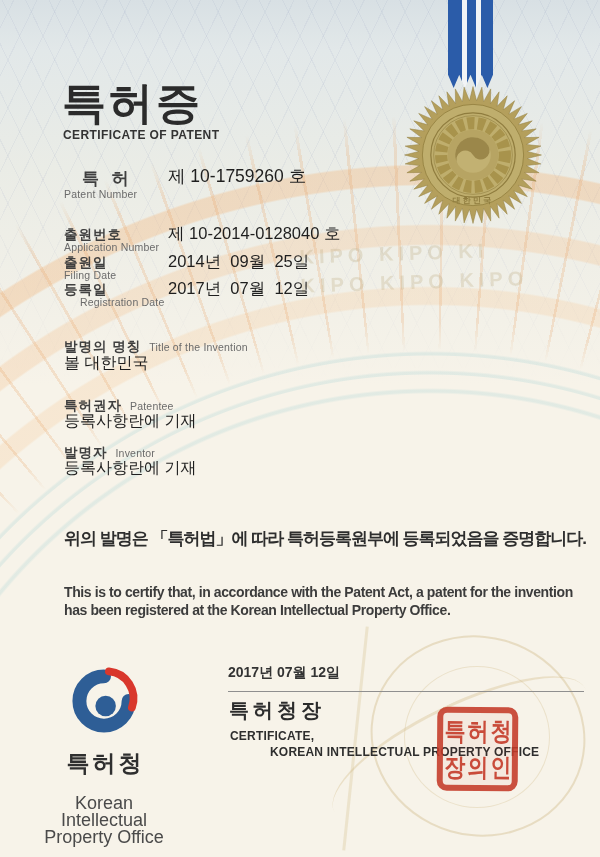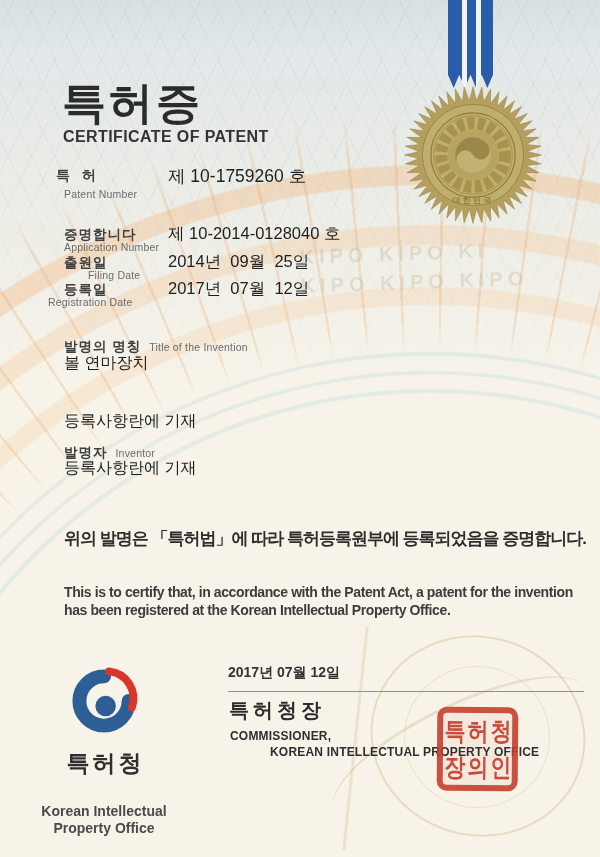--- a/index.html
+++ b/index.html
@@ -47,21 +47,21 @@
   .ribbon{position:absolute;left:448px;top:0;width:45px;height:88px;z-index:2;
     background:linear-gradient(90deg,
       #2b5ca9 0%,#2b5ca9 31%,#f2f4f6 31%,#f2f4f6 42%,
       #2b5ca9 42%,#2b5ca9 62%,#f2f4f6 62%,#f2f4f6 73%,
       #2b5ca9 73%,#2b5ca9 100%);
     clip-path:polygon(0 0,100% 0,100% 85%,87.5% 100%,75% 85%,62.5% 100%,50% 85%,37.5% 100%,25% 85%,12.5% 100%,0 85%);}
   .medal{position:absolute;left:398px;top:80px;width:150px;height:150px;z-index:3;}
   
   .abs{position:absolute;}
   .title-ko{left:62px;top:74px;font-size:44px;font-weight:700;color:#2b2b2b;letter-spacing:3px;}
-  .title-en{left:63px;top:128px;font-size:16px;font-weight:700;color:#333;letter-spacing:.4px;}
+  .title-en{left:63px;top:128px;font-size:12px;font-weight:700;color:#333;letter-spacing:.4px;}
   .label-ko{font-size:13.5px;font-weight:700;color:#3f3f3f;letter-spacing:1px;}
   .label-en{font-size:10.5px;color:#6b6b6b;letter-spacing:.2px;}
   .value{font-size:16.5px;font-weight:400;color:#1e1e1e;white-space:pre;}
   .inline-en{font-size:10.5px;color:#6b6b6b;font-weight:400;letter-spacing:.2px;margin-left:8px;}
   .stmt-ko{left:64px;top:527px;font-size:17px;font-weight:700;color:#2d2d2d;letter-spacing:-1px;white-space:nowrap;}
   .stmt-en{left:64px;top:556px;font-size:14px;font-weight:700;color:#3c3c3c;line-height:17.5px;letter-spacing:-.4px;white-space:nowrap;margin-top:28px;}
   .issue-date{left:228px;top:664px;font-size:14px;font-weight:600;color:#333;white-space:pre;}
   .divider{left:228px;top:691px;width:356px;height:1px;background:#8f8f8f;}
   .comm-ko{left:229px;top:697px;font-size:20px;font-weight:700;color:#2c2c2c;letter-spacing:4px;}
   .comm-en1{left:230px;top:729px;font-size:12px;font-weight:700;color:#2e2e2e;letter-spacing:.2px;}
@@ -70,21 +70,21 @@
   .seal{left:437px;top:707px;width:81px;height:84px;z-index:6;
     border:6px solid rgba(196,58,40,.88);border-radius:10px;
     background:rgba(200,60,40,.05);box-sizing:border-box;
     display:grid;grid-template-columns:repeat(3,1fr);grid-template-rows:repeat(2,1fr);
     align-items:center;justify-items:center;transform:rotate(.5deg);}
   .seal-char{font-size:20px;font-weight:800;color:rgba(196,58,40,.9);transform:scale(1.05,1.25);line-height:1;}
   
   .logo-block{left:34px;top:660px;width:140px;text-align:center;}
   .logo-sym{width:82px;height:82px;margin:0 auto;display:block;}
   .logo-ko{margin-top:6px;font-size:23px;font-weight:600;color:#2f2f2f;letter-spacing:3px;padding-left:3px;}
-  .logo-en{margin-top:24px;font-size:14px;font-weight:700;color:#4a4a4a;line-height:17px;}
+  .logo-en{margin-top:16px;font-size:18px;font-weight:400;color:#4a4a4a;line-height:17px;}
 </style>
 </head>
 <body>
 
 <div class="cert">
 
   <div class="bg-toptint"></div>
   <div class="bg-lattice"></div>
   <div class="bg-arcs"></div>
   <div class="bg-rays"></div>
@@ -109,58 +109,61 @@
     <circle r="34" fill="none" stroke="#a8934c" stroke-width="13" stroke-dasharray="7.5 3.5"></circle>
     <circle r="27" fill="#b7a463"></circle>
     <circle r="19" fill="#c2b172"></circle>
     <path transform="rotate(-30)" d="M -19 0 A 19 19 0 0 1 19 0 A 9.5 9.5 0 0 1 0 0 A 9.5 9.5 0 1 0 -19 0 Z" fill="#9b874a"></path>
     <text x="0" y="51" text-anchor="middle" font-size="8.5" letter-spacing="2.5" fill="#8f7c3e" font-weight="bold">대한민국</text>
   </svg>
 
   <div class="abs title-ko">특허증</div>
   <div class="abs title-en">CERTIFICATE OF PATENT</div>
 
-  <div class="abs label-ko" style="left:56px;top:167px;font-size:14px;letter-spacing:4px;">특 허</div>
+  <div class="abs label-ko" style="left:82px;top:167px;font-size:17px;letter-spacing:4px;">특 허</div>
   <div class="abs label-en" style="left:64px;top:188px;">Patent Number</div>
   <div class="abs value" style="left:168px;top:164px;font-size:17.5px;">제 10-1759260 호</div>
 
-  <div class="abs label-ko" style="left:64px;top:226px;">증명합니다</div>
+  <div class="abs label-ko" style="left:64px;top:226px;">출원번호</div>
   <div class="abs label-en" style="left:64px;top:241px;">Application Number</div>
   <div class="abs value" style="left:168px;top:223px;">제 10-2014-0128040 호</div>
 
   <div class="abs label-ko" style="left:64px;top:254px;">출원일</div>
-  <div class="abs label-en" style="left:64px;top:269px;margin-left:24px;">Filing Date</div>
+  <div class="abs label-en" style="left:64px;top:269px;">Filing Date</div>
   <div class="abs value" style="left:168px;top:251px;">2014년  09월  25일</div>
 
   <div class="abs label-ko" style="left:64px;top:281px;">등록일</div>
-  <div class="abs label-en" style="left:48px;top:296px;text-align:center;">Registration Date</div>
+  <div class="abs label-en" style="left:80px;top:296px;text-align:center;">Registration Date</div>
   <div class="abs value" style="left:168px;top:278px;">2017년  07월  12일</div>
 
   <div class="abs" style="left:64px;top:337px;">
     <span class="label-ko">발명의 명칭</span><span class="inline-en">Title of the Invention</span>
   </div>
-  <div class="abs value" style="left:64px;top:353px;font-size:16px;">볼 연마장치</div>
+  <div class="abs value" style="left:64px;top:353px;font-size:16px;">볼 대한민국</div>
 
+  <div class="abs" style="left:64px;top:396px;">
+    <span class="label-ko">특허권자</span><span class="inline-en">Patentee</span>
+  </div>
   <div class="abs value" style="left:64px;top:411px;font-size:16px;">등록사항란에 기재</div>
 
   <div class="abs" style="left:64px;top:443px;">
     <span class="label-ko">발명자</span><span class="inline-en">Inventor</span>
   </div>
   <div class="abs value" style="left:64px;top:458px;font-size:16px;">등록사항란에 기재</div>
 
   <div class="abs stmt-ko">위의 발명은 「특허법」에 따라 특허등록원부에 등록되었음을 증명합니다.</div>
   <div class="abs stmt-en">
     <div>This is to certify that, in accordance with the Patent Act, a patent for the invention</div>
     <div>has been registered at the Korean Intellectual Property Office.</div>
   </div>
 
   <div class="abs issue-date">2017년 07월 12일</div>
   <div class="abs divider"></div>
   <div class="abs comm-ko">특허청장</div>
-  <div class="abs comm-en1">COMMISSIONER,</div>
+  <div class="abs comm-en1">CERTIFICATE,</div>
   <div class="abs comm-en2">KOREAN INTELLECTUAL PROPERTY OFFICE</div>
 
   <div class="abs seal">
     <span class="seal-char">특</span>
     <span class="seal-char">허</span>
     <span class="seal-char">청</span>
     <span class="seal-char">장</span>
     <span class="seal-char">의</span>
     <span class="seal-char">인</span>
   </div>

